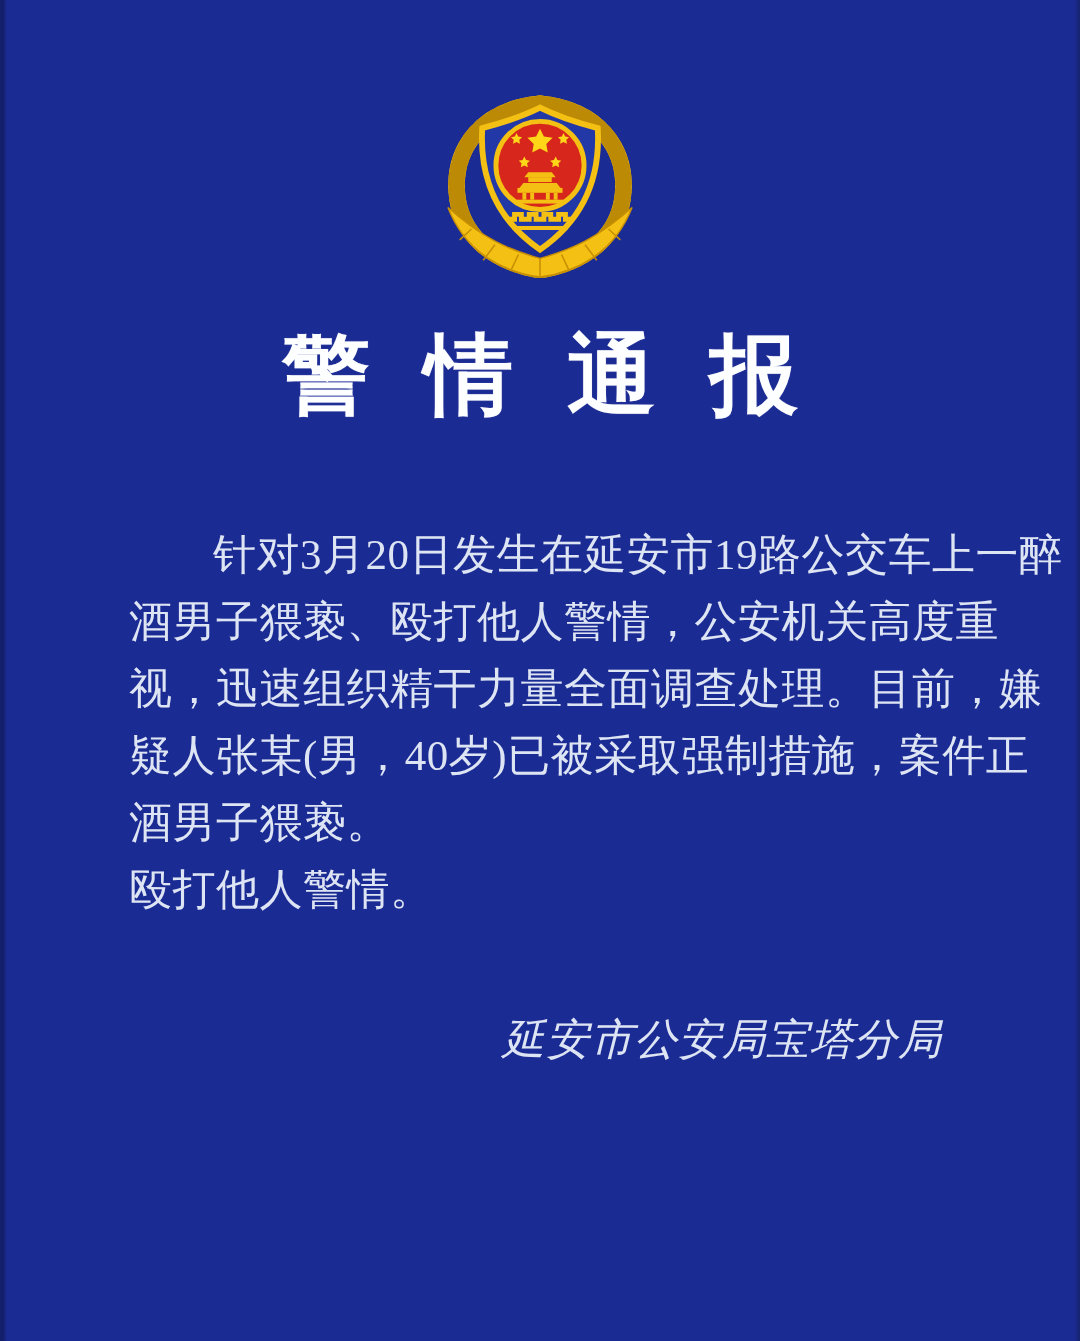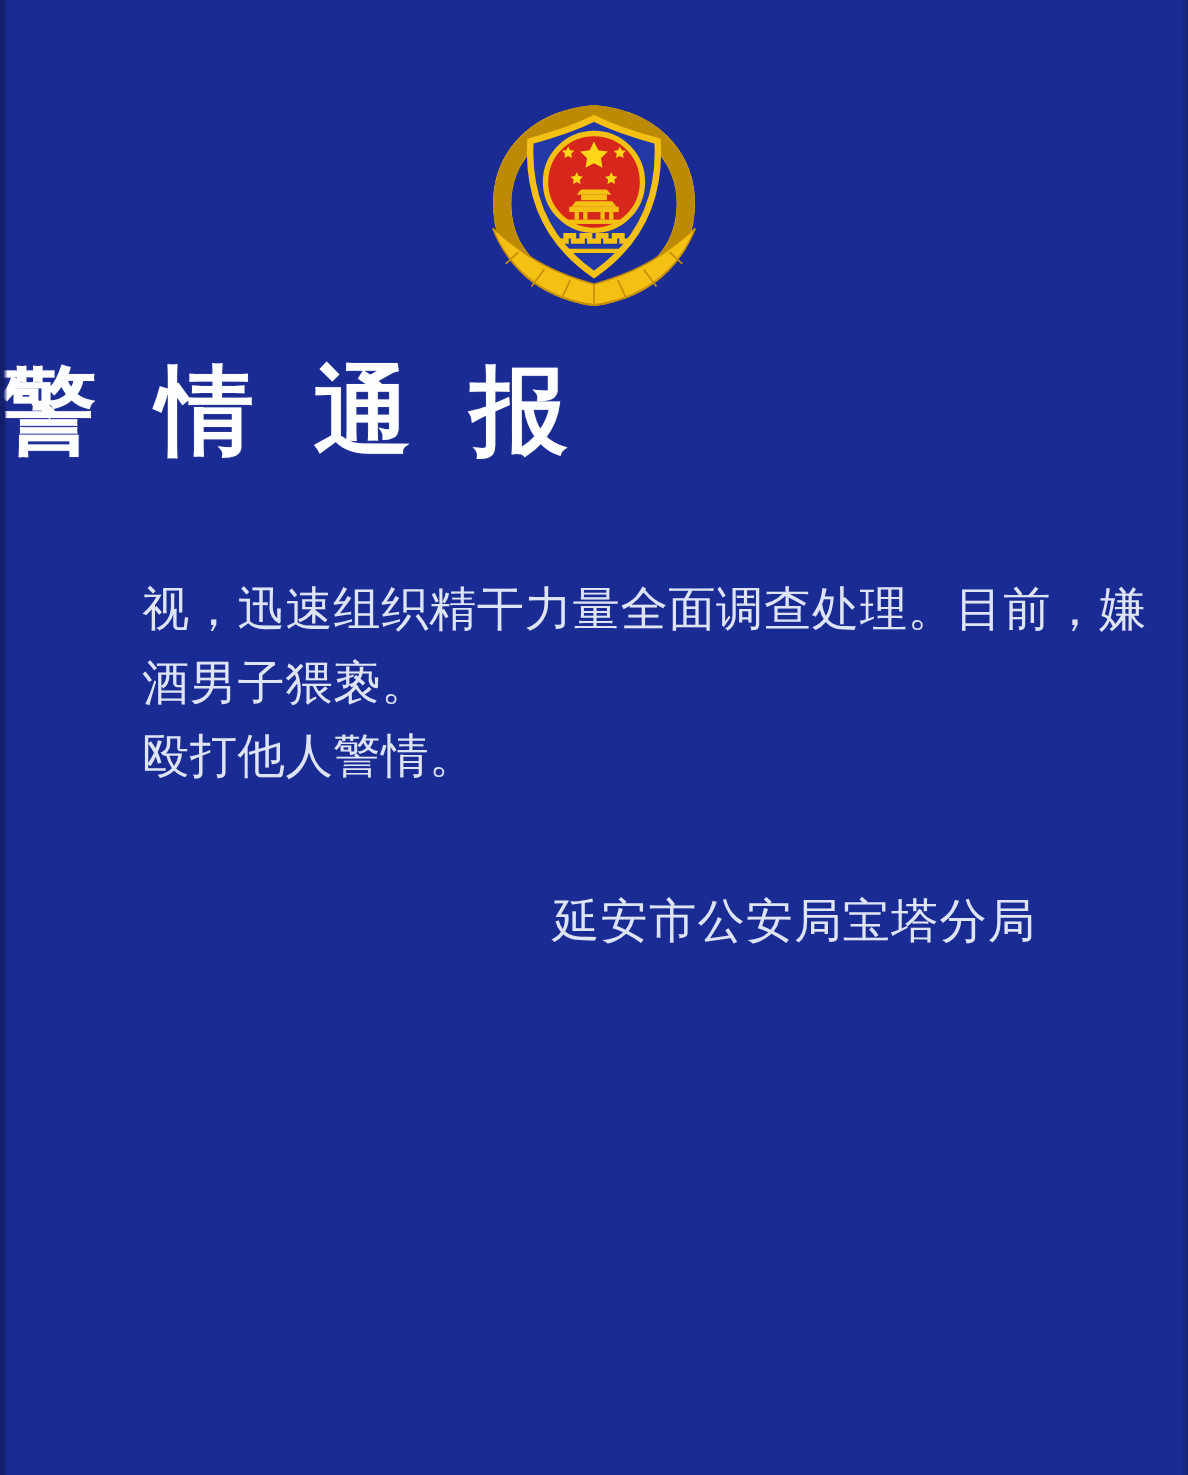--- a/index.html
+++ b/index.html
@@ -24,21 +24,21 @@
     width:100%;height:100%;
     display:flex;flex-direction:column;align-items:center;
   }
   .emblem-wrap{
     margin-top:90px;
     width:196px;height:186px;
     flex:none;
   }
   .notice-title{
     margin-top:52px;
-    display:flex;justify-content:flex-start;
+    display:flex;justify-content:center;
     width:100%;
   }
   .notice-title span{
     font-size:88px;
     font-weight:700;
     color:#fdfeff;
     letter-spacing:0.62em;
     margin-right:-0.62em;
     line-height:1.1;
     text-shadow:0 0 1px rgba(255,255,255,.4);
@@ -58,21 +58,21 @@
   .footer{
     width:450px;
     margin-left:497px;
     align-self:flex-start;
     margin-top:82px;
     text-align:center;
     color:#dde4f3;
     font-size:43px;
     line-height:70px;
   }
-  .footer .agency{letter-spacing:1px;}
+  .footer .agency{letter-spacing:1px;font-style:italic;}
   .footer .date{letter-spacing:2px;}
 </style>
 </head>
 <body>
 
 <div class="edge-strip"></div>
 <div class="edge-strip-right"></div>
 
 <div class="poster">
 
@@ -125,21 +125,24 @@
       <path d="M66,132 h8 v-5 h7 v5 h8 v-5 h7 v5 h8 v-5 h7 v5 h8 v-5 h7 v5 h8" stroke="#f3c013" stroke-width="5" fill="none"></path>
       <path d="M72,141 L128,141" stroke="#f3c013" stroke-width="4"></path>
     </svg>
   </div>
 
   <div class="notice-title">
     <span>警情通报</span>
   </div>
 
   <div class="body-text">
+    <div class="text-line indent">针对3月20日发生在延安市19路公交车上一醉</div>
+    <div class="text-line">酒男子猥亵、殴打他人警情，公安机关高度重</div>
     <div class="text-line">视，迅速组织精干力量全面调查处理。目前，嫌</div>
+    <div class="text-line">疑人张某(男，40岁)已被采取强制措施，案件正</div>
     <div class="text-line">酒男子猥亵。</div>
     <div class="text-line">殴打他人警情。</div>
   </div>
 
   <div class="footer">
     <div class="agency">延安市公安局宝塔分局</div>
   </div>
 
 </div>
 

